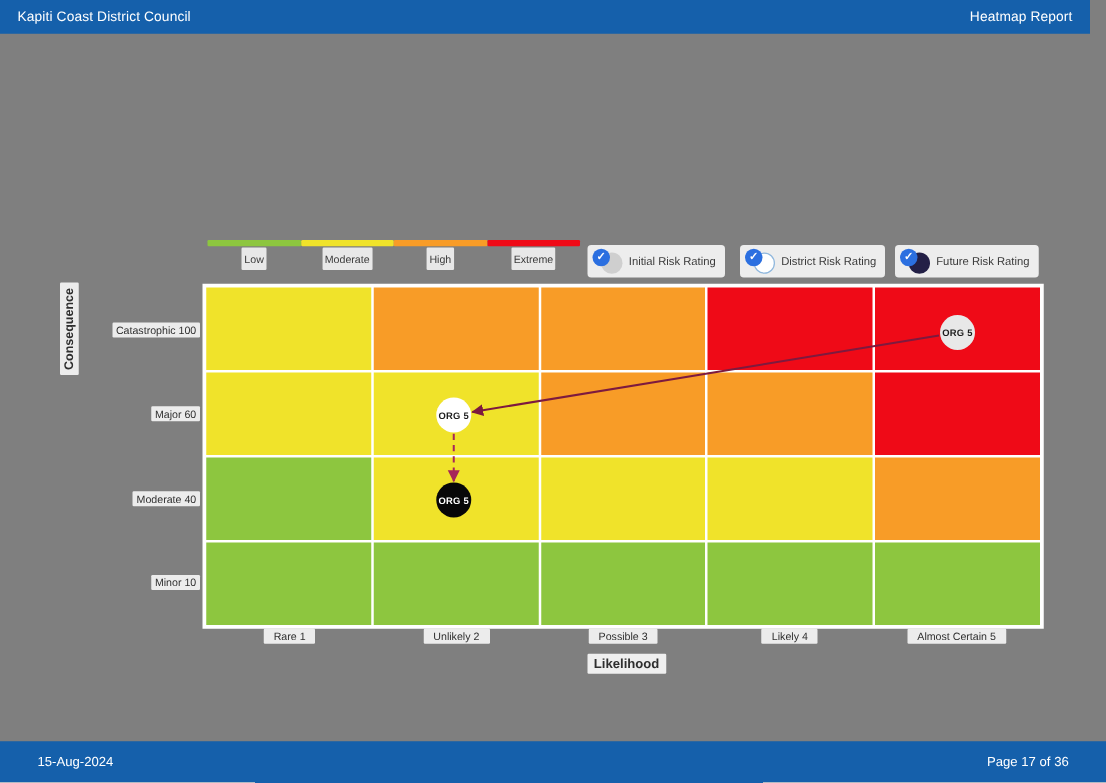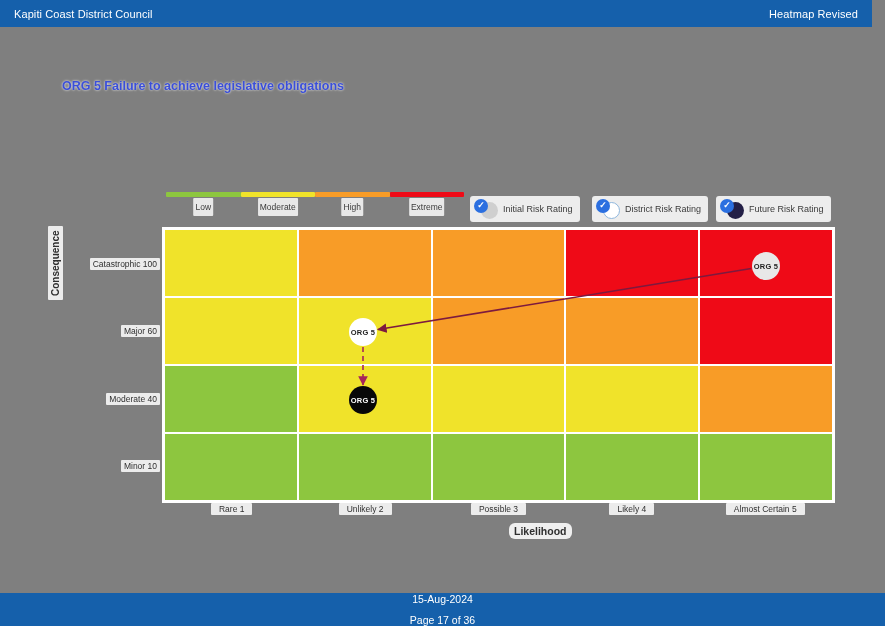--- a/index.html
+++ b/index.html
@@ -33,21 +33,20 @@
   }
 
   
   #footer {
     position: absolute; left: 0; bottom: 0;
     width: 885px; height: 33px;
     background: #1560ab;
     display: flex; align-items: center;
     justify-content: space-between;
     padding: 0 30px;
-    flex-direction: column;
   }
   #footer .f-text {
     color: #ffffff;
     font-size: 10.5px;
     white-space: nowrap;
   }
 
   
   #report-title {
     position: absolute; left: 62px; top: 79px;
@@ -165,21 +164,21 @@
     text-align: center; align-self: start;
   }
   .x-tick span {
     background: rgba(255,255,255,.85);
     padding: 1px 8px; border-radius: 1px; white-space: nowrap;
   }
   #x-axis-title {
     position: absolute; left: 470px; top: 523px;
     font-size: 10.5px; font-weight: bold; color: #2f2f2f;
     background: rgba(255,255,255,.88);
-    padding: 2px 5px; border-radius: 6px; margin-left: 39px;
+    padding: 2px 5px; border-radius: 1px;
   }
 
   
   #plot-overlay {
     position: absolute; left: 0; top: 0;
     width: 885px; height: 626px;
     pointer-events: none;
   }
   .risk-marker {
     position: absolute;
@@ -194,24 +193,23 @@
   .marker-revised { background: #ffffff; color: #1d1d1d; }
   .marker-future  { background: #080808; color: #ffffff; }
 </style>
 </head>
 <body>
 
 <div id="page">
 
   <div id="header">
     <div class="h-text">Kapiti Coast District Council</div>
-    <div class="h-text">Heatmap Revised</div>
-  </div>
-
-  <div id="report-title">ORG 5 Failure to achieve legislative obligations</div>
+    <div class="h-text">Heatmap Report</div>
+  </div>
+
 
   <div id="scale-legend">
     <div class="scale-item">
       <div class="scale-bar" style="background: rgb(141, 198, 63);"></div>
       <div class="scale-label">Low</div>
     </div>
     <div class="scale-item">
       <div class="scale-bar" style="background: rgb(240, 227, 42);"></div>
       <div class="scale-label">Moderate</div>
     </div>

